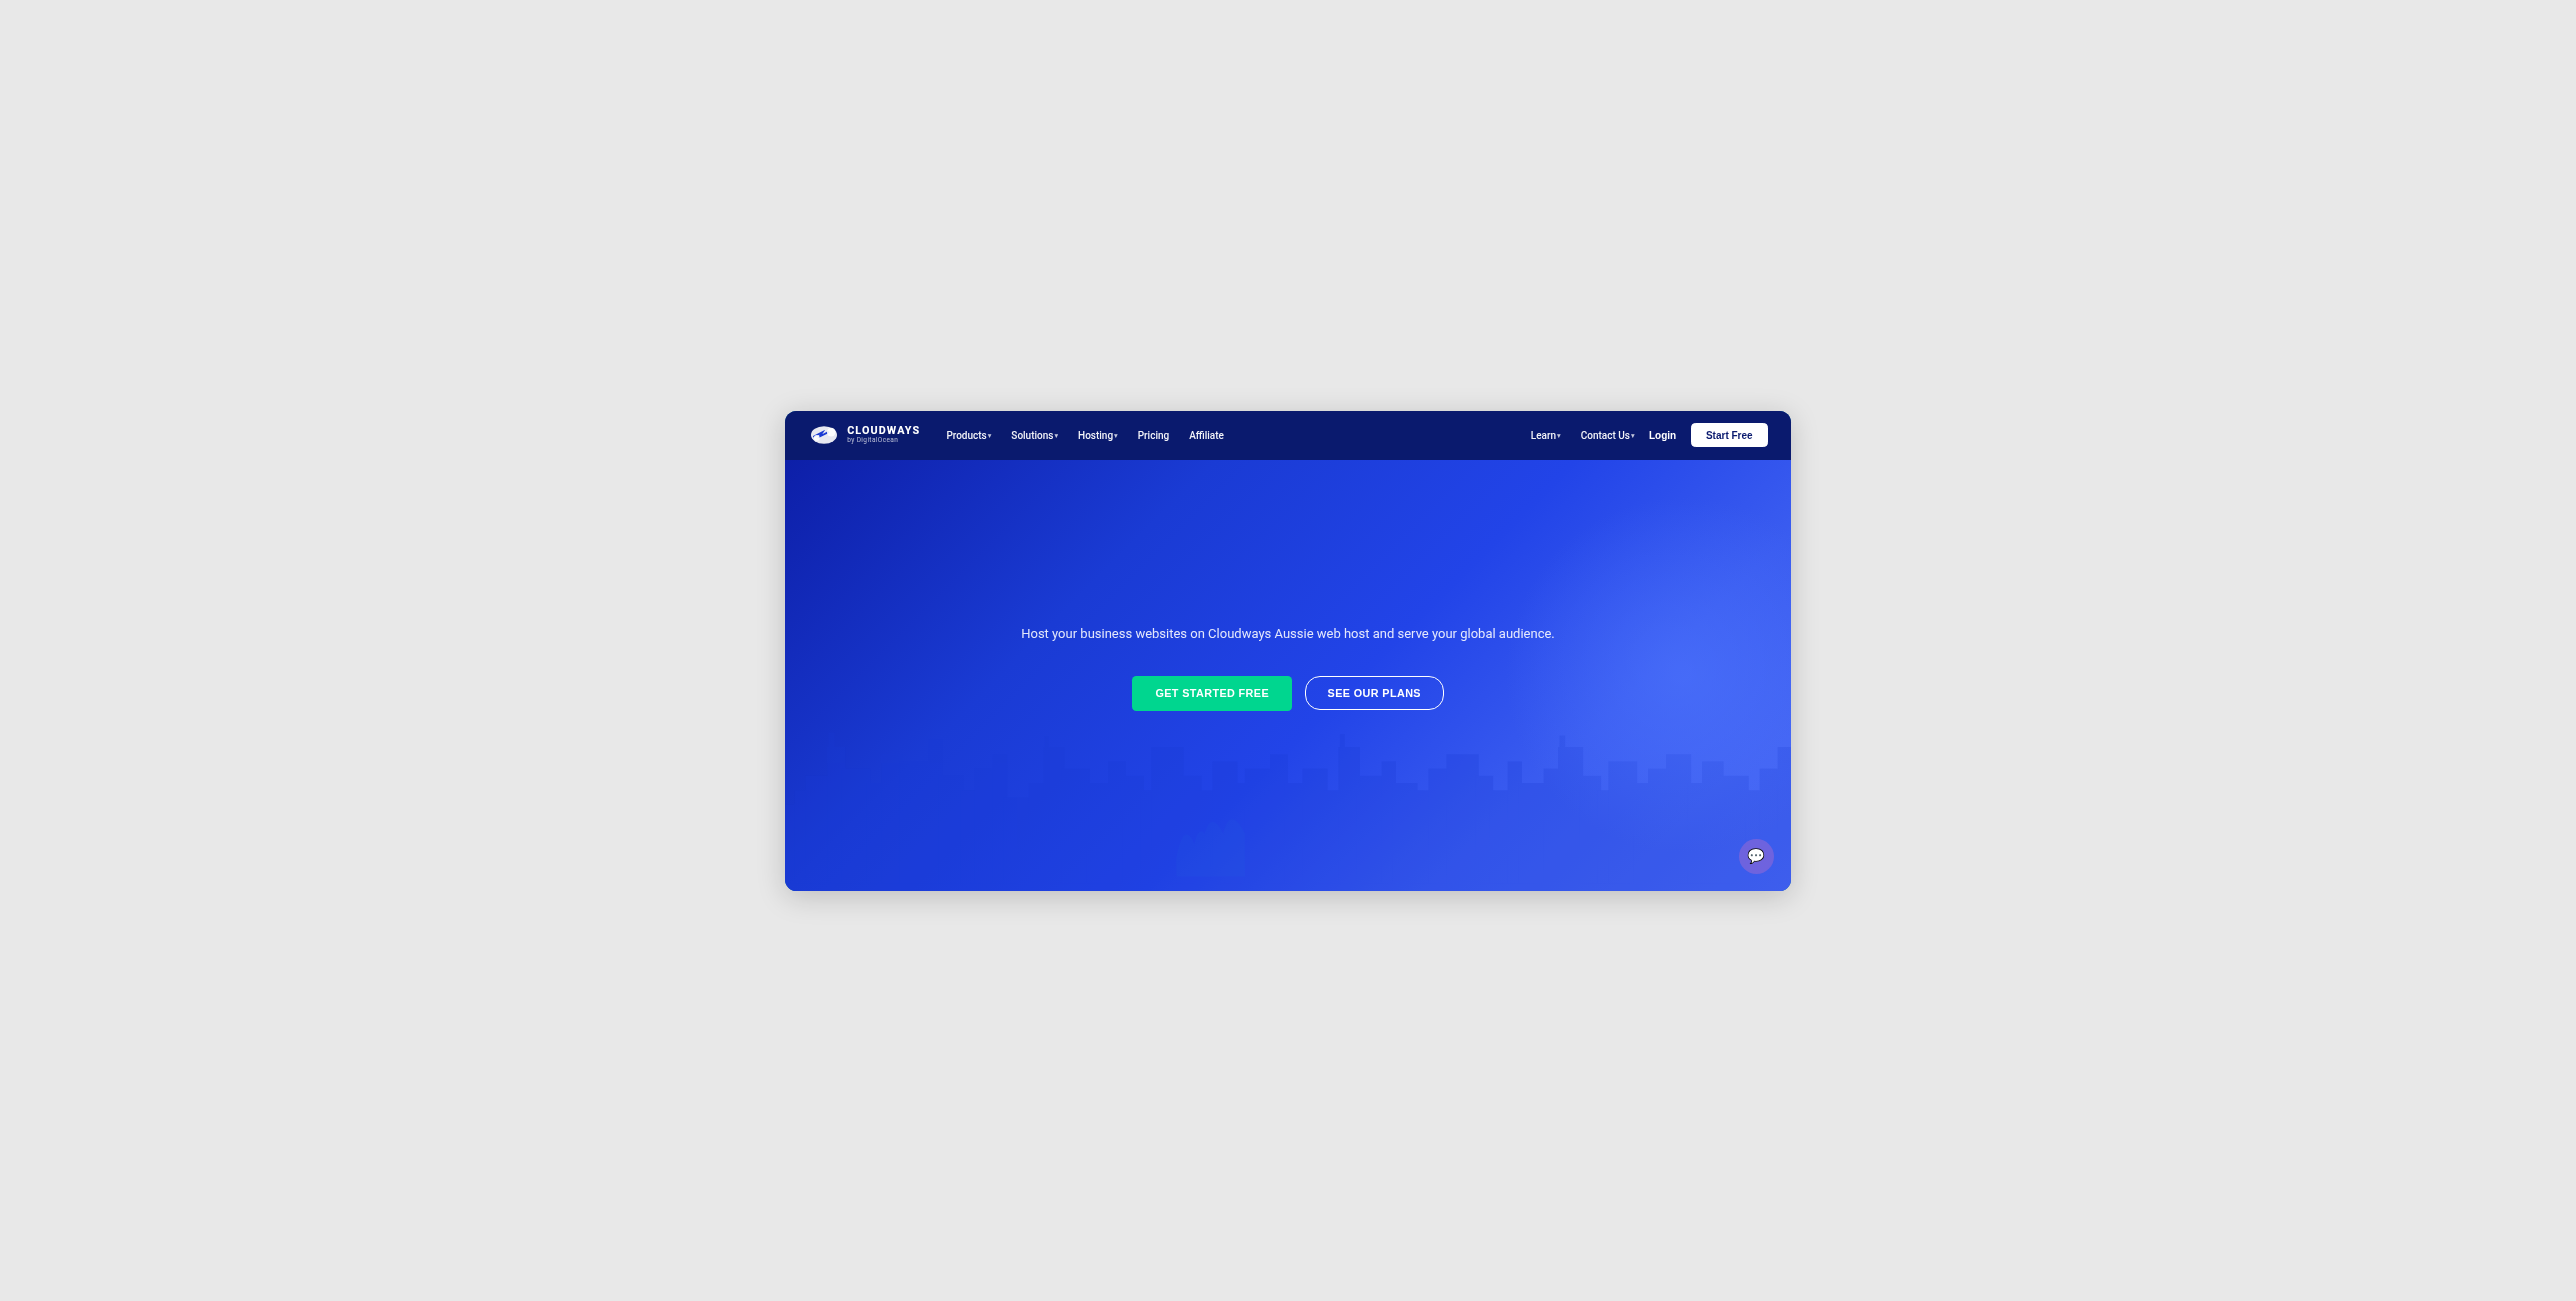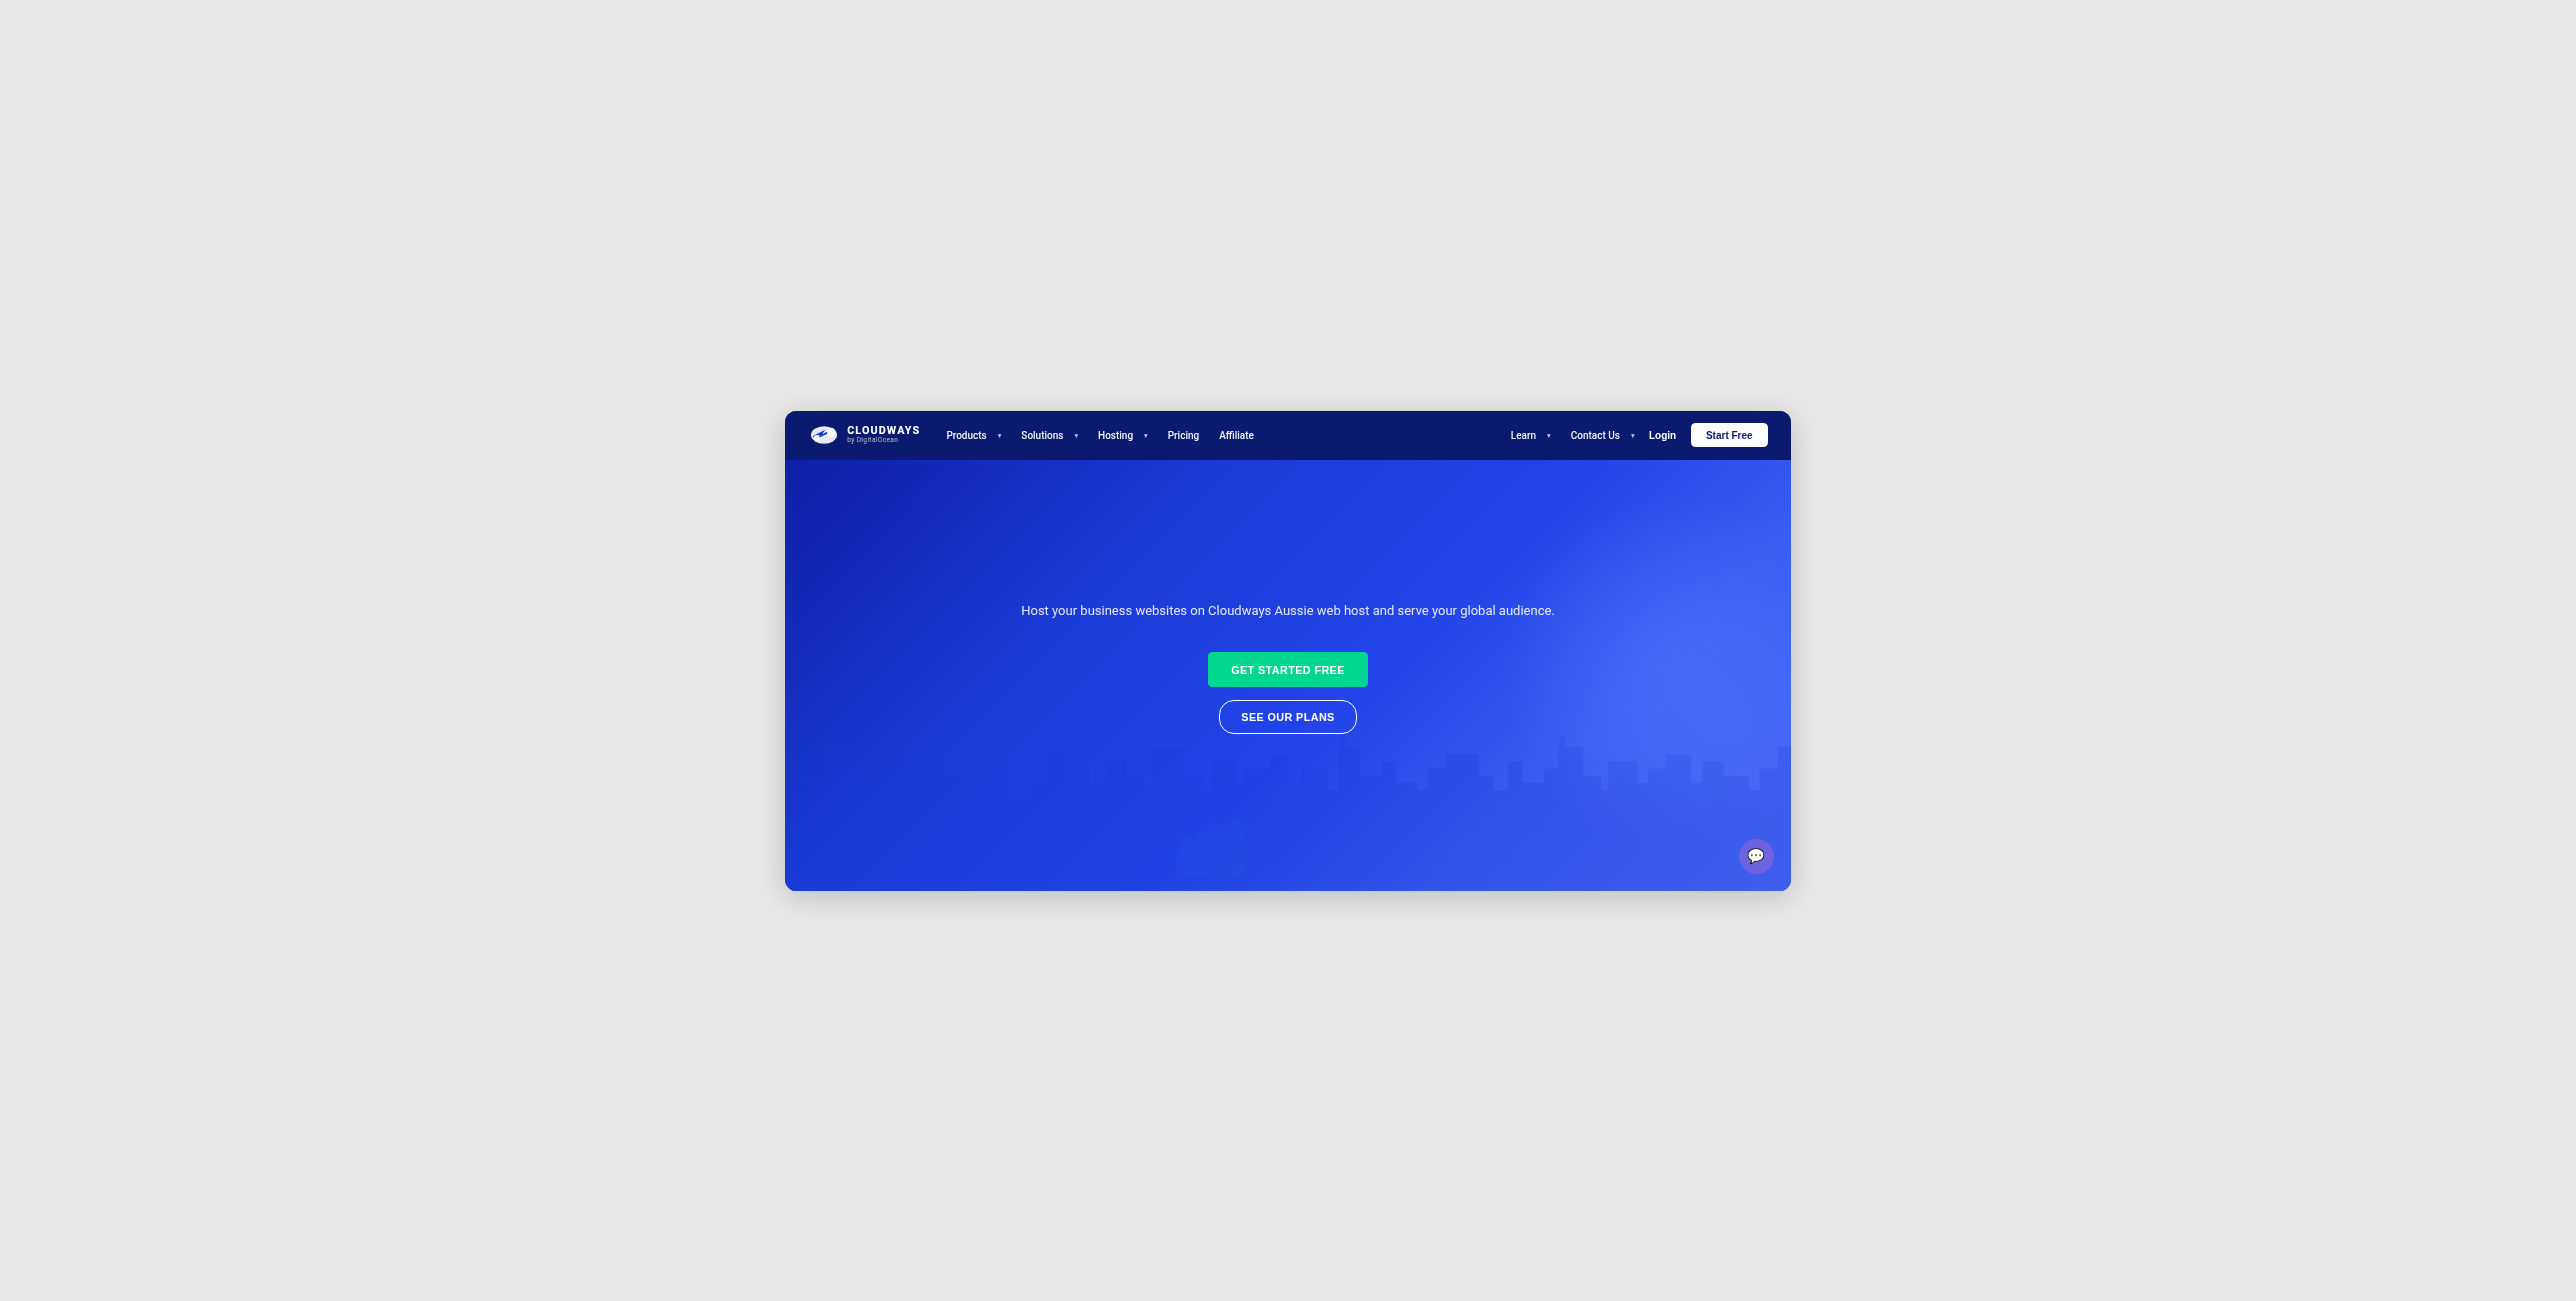--- a/index.html
+++ b/index.html
@@ -83,21 +83,21 @@
       gap: 20px;
     }
 
     .nav-item {
       color: #fff;
       font-size: 10px;
       font-weight: 500;
       cursor: pointer;
       display: flex;
       align-items: center;
-      gap: 11px;
+      gap: 1px;
       white-space: nowrap;
       text-decoration: none;
       opacity: 0.95;
     }
 
     .chevron {
       font-size: 7.2px;
       opacity: 0.8;
     }
 
@@ -194,21 +194,20 @@
       font-weight: 400;
       margin-bottom: 32px;
       line-height: 1.5;
     }
 
     .hero-buttons {
       display: flex;
       gap: 13px;
       justify-content: center;
       align-items: center;
-      flex-direction: column;
     }
 
     .btn-get-started {
       background: #00d68f;
       color: #fff;
       border: none;
       border-radius: 4.3px;
       font-size: 10.8px;
       font-weight: 700;
       padding: 11.5px 23px;

